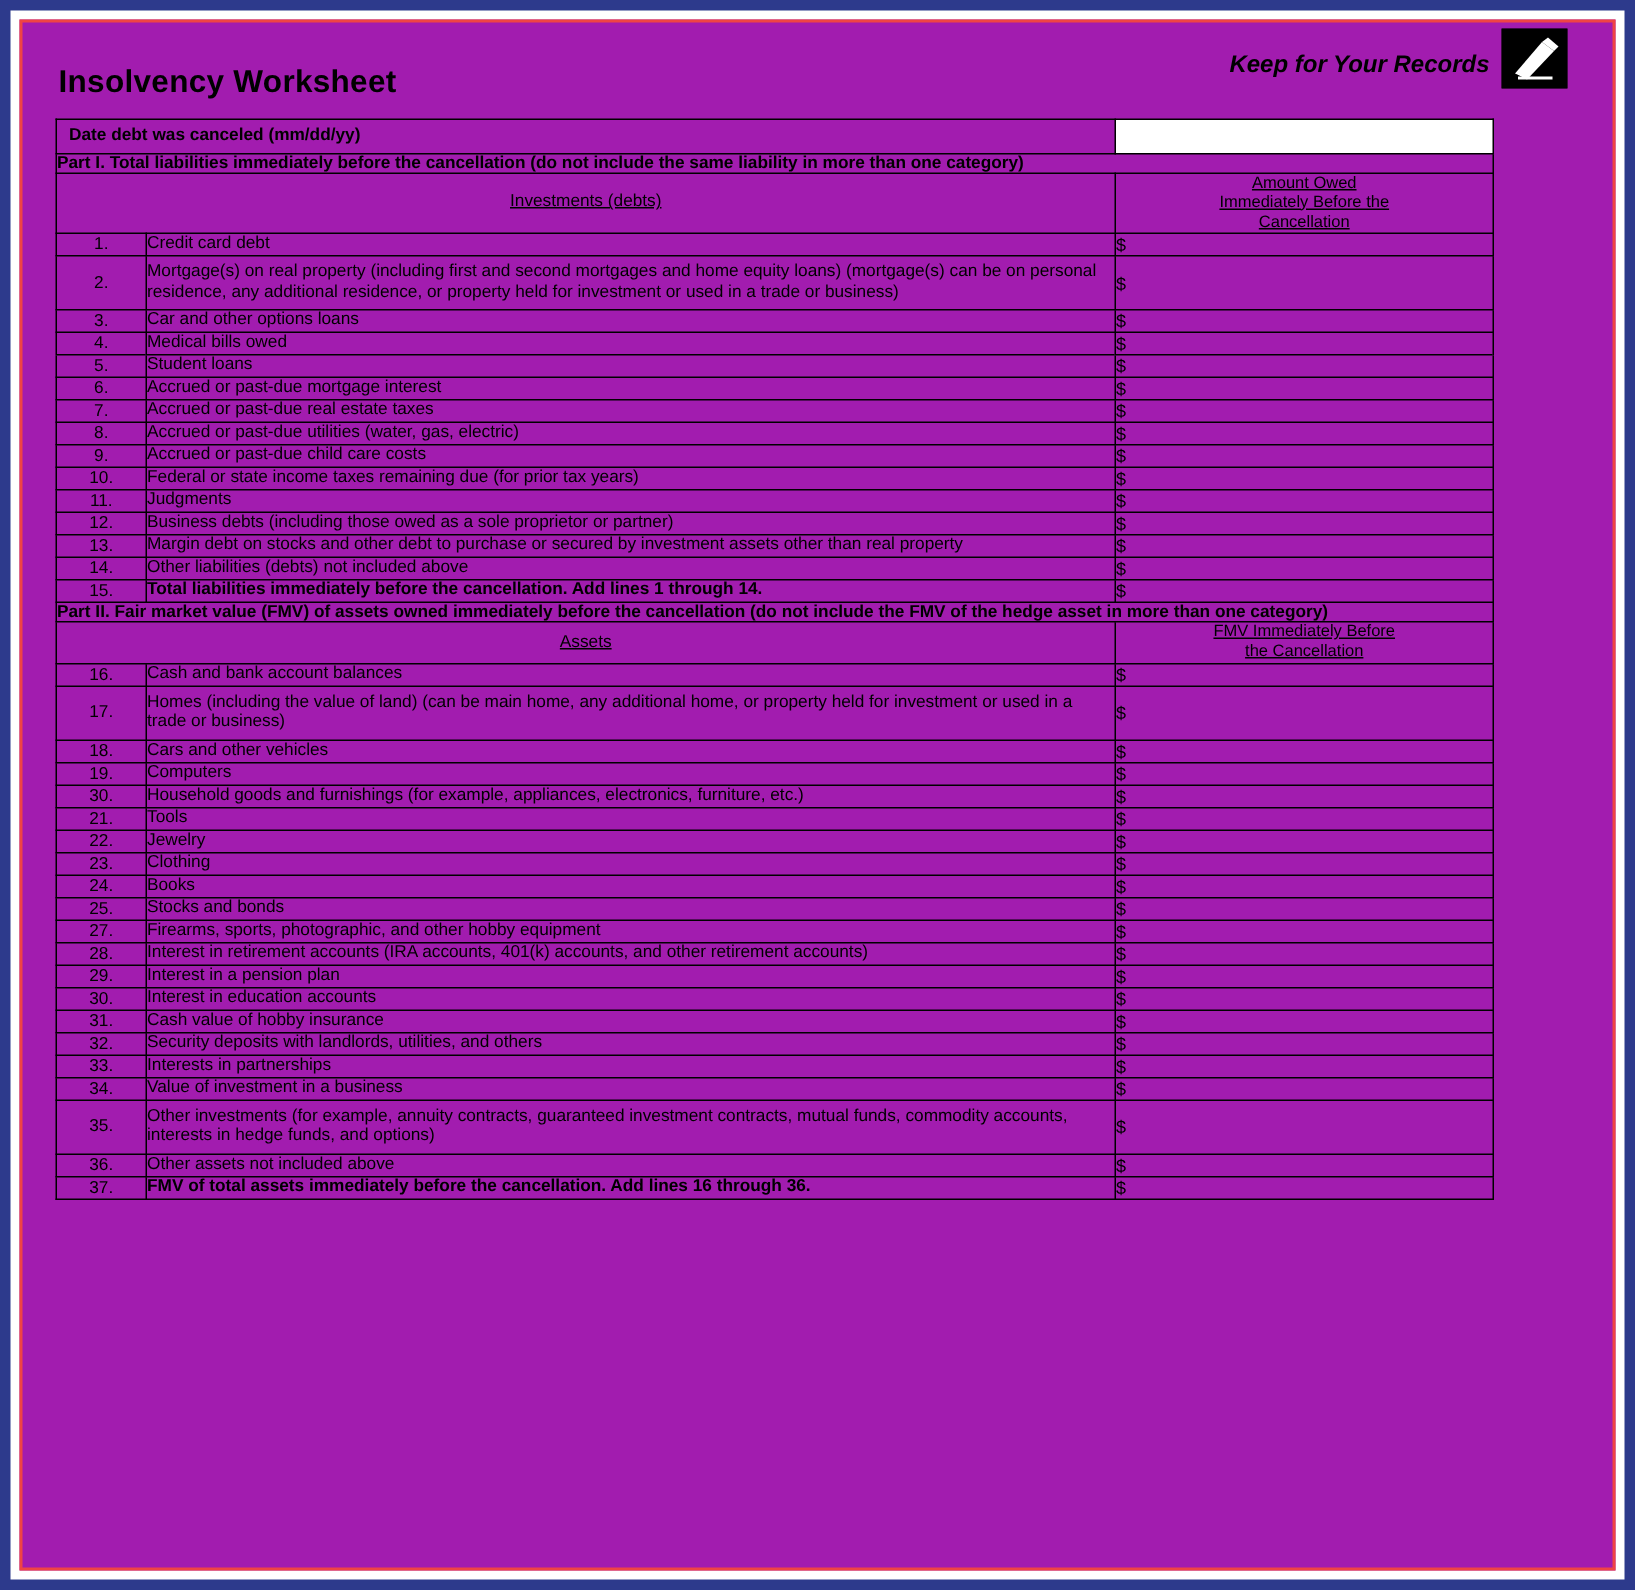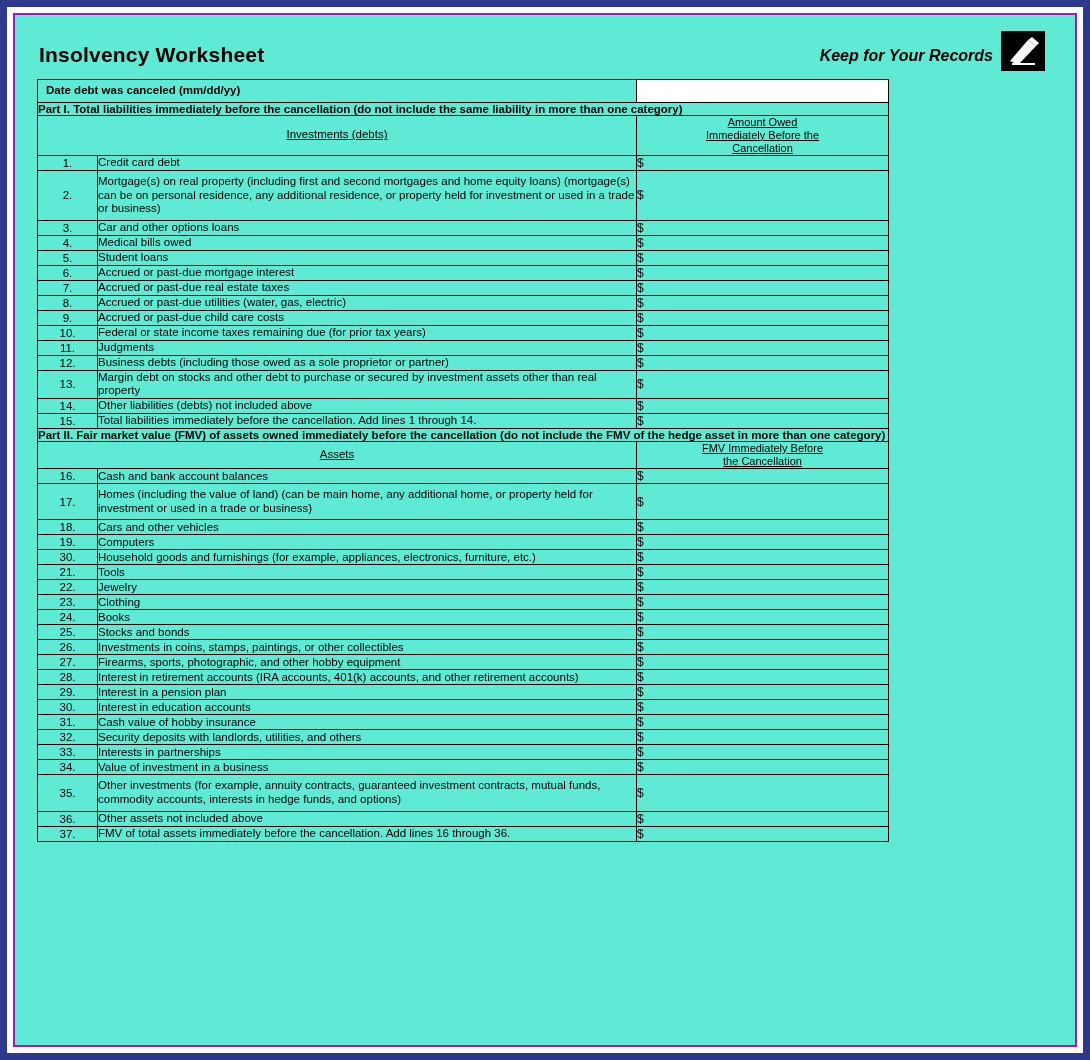--- a/index.html
+++ b/index.html
@@ -19,22 +19,22 @@
     width: 1090px;
     height: 1060px;
     box-sizing: border-box;
     border: 7px solid #2d3a8c;
     background: #ffffff;
   }
   .page-inner {
     position: absolute;
     left: 6px; top: 6px;
     right: 6px; bottom: 6px;
-    border: 2px solid #a21caf;
-    background: #5eead4;
+    border: 2px solid #ef4444;
+    background: #a21caf;
     overflow: hidden;
   }
   .sheet {
     position: absolute;
     left: 22px;
     top: 14px;
     width: 1010px;
   }
   
   .header {
@@ -47,41 +47,40 @@
   .title {
     font-size: 21px;
     font-weight: bold;
     letter-spacing: 0.2px;
     margin-top: 14px;
   }
   .header-right {
     display: flex;
     align-items: flex-start;
     gap: 8px;
-    margin-top: 12px;
   }
   .keep-text {
     font-size: 16px;
     font-style: italic;
     font-weight: bold;
     margin-top: 6px;
   }
   .pen-box {
     width: 44px;
     height: 40px;
     background: #000000;
     position: relative;
     margin-top: -10px;
   }
   .pen-box svg { display: block; }
 
   
   table.wks {
     border-collapse: collapse;
-    width: 852px;
+    width: 959px;
     table-layout: fixed;
     font-size: 11.5px;
   }
   table.wks td {
     border: 1px solid #000000;
     padding: 0;
     vertical-align: middle;
   }
   .c-num {
     width: 60px;
@@ -116,21 +115,21 @@
   .colhead td {
     text-align: center;
     font-weight: normal;
     padding: 6px 4px;
     line-height: 1.2;
   }
   .colhead .u { text-decoration: underline; }
   .colhead-amt {
     font-size: 11px;
   }
-  .bold { font-weight: normal; }
+  .bold { font-weight: bold; }
   .amt-bold { font-weight: bold; }
 </style>
 </head>
 <body>
 
 <div class="page-frame">
   <div class="page-inner">
     <div class="sheet">
 
       <div class="header">
@@ -334,25 +333,20 @@
             <td class="c-desc">Books</td>
             <td class="c-amt">$</td>
           </tr>
 
           <tr>
             <td class="c-num">25.</td>
             <td class="c-desc">Stocks and bonds</td>
             <td class="c-amt">$</td>
           </tr>
 
-          <tr>
-            <td class="c-num">26.</td>
-            <td class="c-desc">Investments in coins, stamps, paintings, or other collectibles</td>
-            <td class="c-amt">$</td>
-          </tr>
 
           <tr>
             <td class="c-num">27.</td>
             <td class="c-desc">Firearms, sports, photographic, and other hobby equipment</td>
             <td class="c-amt">$</td>
           </tr>
 
           <tr>
             <td class="c-num">28.</td>
             <td class="c-desc">Interest in retirement accounts (IRA accounts, 401(k) accounts, and other retirement accounts)</td>

